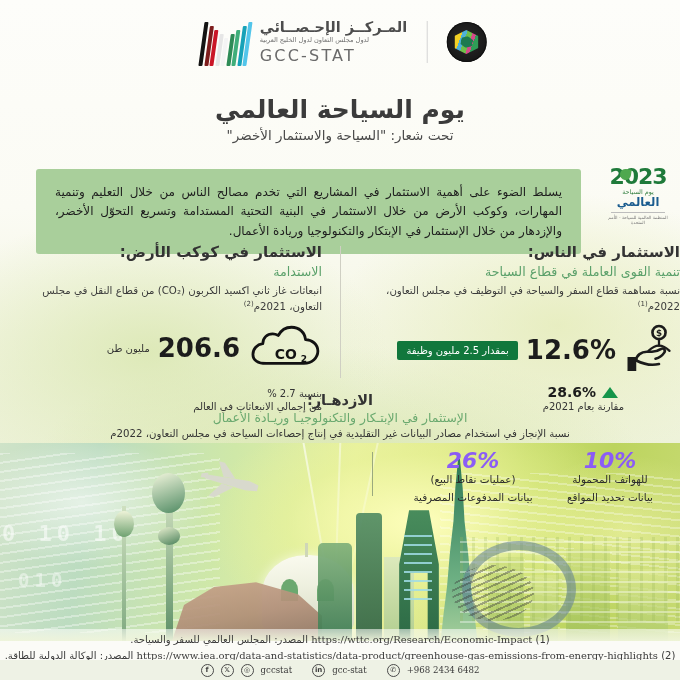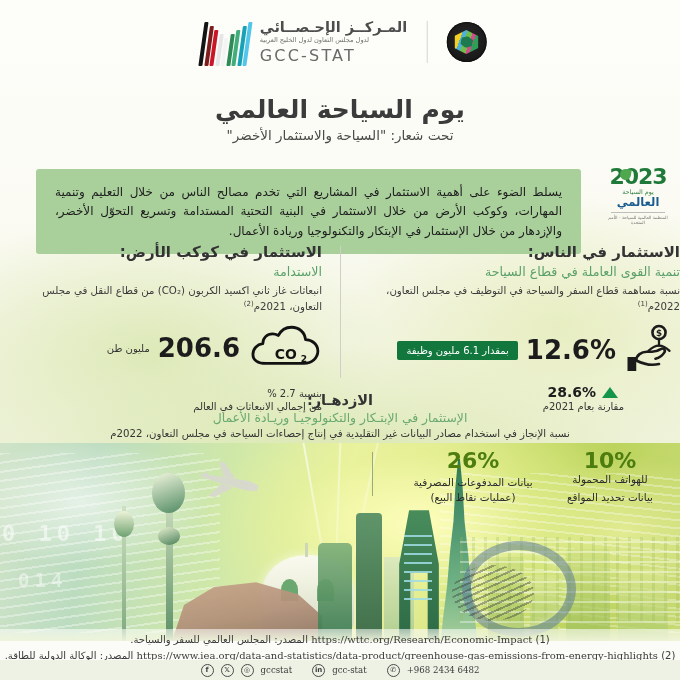--- a/index.html
+++ b/index.html
@@ -118,21 +118,21 @@
   .collage .haze{position:absolute;left:0;top:0;width:680px;height:198px;
     background:
       radial-gradient(ellipse 180px 90px at 12% 30%, rgba(255,255,255,.6), rgba(255,255,255,0) 70%),
       radial-gradient(ellipse 160px 110px at 92% 45%, rgba(250,250,180,.55), rgba(250,250,180,0) 70%);}
   .bld{position:absolute;bottom:0;}
   .grad-g{background:linear-gradient(180deg,#7fb07a,#3c7a52);}
   .grad-d{background:linear-gradient(180deg,#4f8a62,#2f6142);}
   .grad-l{background:linear-gradient(180deg,#d9e7c0,#a9c98f);}
 
   .stat-block{position:absolute;text-align:center;}
-  .stat-num{font-size:22px;font-weight:700;color:#4d7c0f;direction:ltr;line-height:1;}
+  .stat-num{font-size:22px;font-weight:700;color:#8b5cf6;direction:ltr;line-height:1;font-style:italic;}
   .stat-lbl{font-size:10.4px;color:#2b2b2b;line-height:1.45;margin-top:3px;}
   .stat-div{position:absolute;left:372px;top:452px;width:1px;height:44px;background:#9aa97e;}
 
   
   .sources{position:absolute;left:0;top:632px;width:680px;text-align:center;}
   .src-line{font-size:10px;color:#3a3a3a;line-height:1.55;direction:rtl;}
   .src-url{direction:ltr;unicode-bidi:embed;font-family:"DejaVu Serif","Liberation Serif",serif;}
 
   .socialbar{position:absolute;left:0;top:660px;width:680px;height:20px;
     background:#eef2e5;display:flex;align-items:center;justify-content:center;gap:7px;direction:ltr;}
@@ -208,21 +208,21 @@
           <path d="M40 27 c-5 0 -9 3 -12 6" stroke="#1b1b1b" stroke-width="2.6" fill="none" stroke-linecap="round"></path>
           <path d="M40 27 c5 0 9 3 12 6" stroke="#1b1b1b" stroke-width="2.6" fill="none" stroke-linecap="round"></path>
           <path d="M14 44 c0 -6 6 -10 12 -10 h6 c4 0 7 -1 10 -3 c3 -2 6 1 4 4 c-2 3 -6 6 -10 7" stroke="#1b1b1b" stroke-width="3" fill="none" stroke-linecap="round" stroke-linejoin="round"></path>
           <path d="M4 40 h10 v16 h-10 z" fill="#1b1b1b"></path>
           <path d="M14 44 c8 4 18 6 26 4" stroke="#1b1b1b" stroke-width="3" fill="none" stroke-linecap="round"></path>
         </svg>
       </div>
       <div>
         <div class="big-num">12.6%</div>
       </div>
-      <div class="badge">بمقدار 6.1 مليون وظيفة</div>
+      <div class="badge">بمقدار 2.5 مليون وظيفة</div>
     </div>
 
     <div class="sub-row">
       <div style="width:56px"></div>
       <div class="tri"></div>
       <div>
         <div class="pct2">28.6%</div>
       </div>
     </div>
     <div class="note" style="margin-right:56px;margin-top:1px;">مقارنة بعام 2021م</div>
@@ -257,21 +257,21 @@
   </div>
 
   <div class="collage">
     <div class="haze"></div>
 
     <div style="position:absolute;left:-10px;top:10px;width:230px;height:180px;opacity:.42;
       background:repeating-linear-gradient(-8deg, rgba(255,255,255,.85) 0 2px, rgba(255,255,255,0) 2px 9px);"></div>
     <div style="position:absolute;left:2px;top:78px;font-size:22px;font-weight:700;color:rgba(255,255,255,.55);
       letter-spacing:5px;font-family:'DejaVu Sans Mono',monospace;">10 10 0</div>
     <div style="position:absolute;left:18px;top:126px;font-size:19px;font-weight:700;color:rgba(255,255,255,.45);
-      letter-spacing:5px;font-family:'DejaVu Sans Mono',monospace;">014</div>
+      letter-spacing:5px;font-family:'DejaVu Sans Mono',monospace;">010</div>
 
     <div style="position:absolute;right:-20px;top:30px;width:260px;height:160px;opacity:.38;
       background:repeating-linear-gradient(6deg, rgba(255,255,255,.8) 0 2px, rgba(255,255,255,0) 2px 8px);"></div>
 
     <div class="beam" style="left:44%;transform:rotate(-10deg);opacity:.8;"></div>
     <div class="beam" style="left:50%;transform:rotate(2deg);opacity:.6;"></div>
     <div class="beam" style="left:56%;transform:rotate(12deg);opacity:.5;"></div>
 
     <div class="bld" style="left:122px;width:4px;height:135px;background:linear-gradient(180deg,#cfe0c0,#7ea87f);"></div>
     <div style="position:absolute;left:114px;bottom:104px;width:20px;height:26px;border-radius:50%;
@@ -332,22 +332,22 @@
       clip-path:ellipse(50% 50% at 50% 50%);"></div>
 
     <div style="position:absolute;left:0;bottom:0;width:680px;height:12px;
       background:linear-gradient(180deg,rgba(255,255,255,.55),rgba(240,245,220,.95));"></div>
   </div>
 
   <div class="stat-div"></div>
 
   <div class="stat-block" style="left:388px;top:450px;width:170px;">
     <div class="stat-num">26%</div>
+    <div class="stat-lbl" style="margin-top:0">(عمليات نقاط البيع)</div>
     <div class="stat-lbl">بيانات المدفوعات المصرفية</div>
-    <div class="stat-lbl" style="margin-top:0">(عمليات نقاط البيع)</div>
   </div>
 
   <div class="stat-block" style="left:540px;top:450px;width:140px;">
     <div class="stat-num">10%</div>
     <div class="stat-lbl" style="margin-top:0">للهواتف المحمولة</div>
     <div class="stat-lbl">بيانات تحديد المواقع</div>
   </div>
 
   <div class="sources">
     <div class="src-line">

